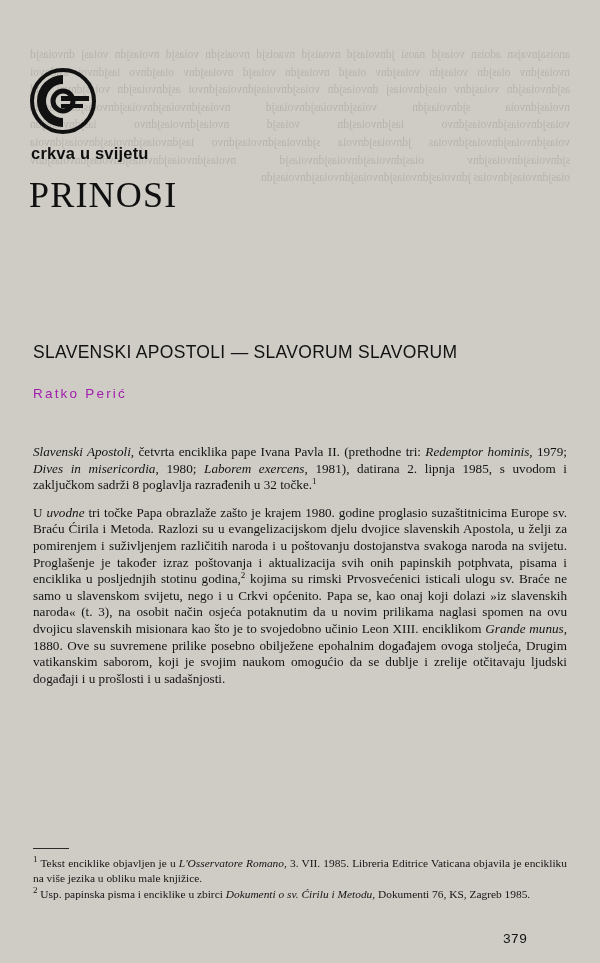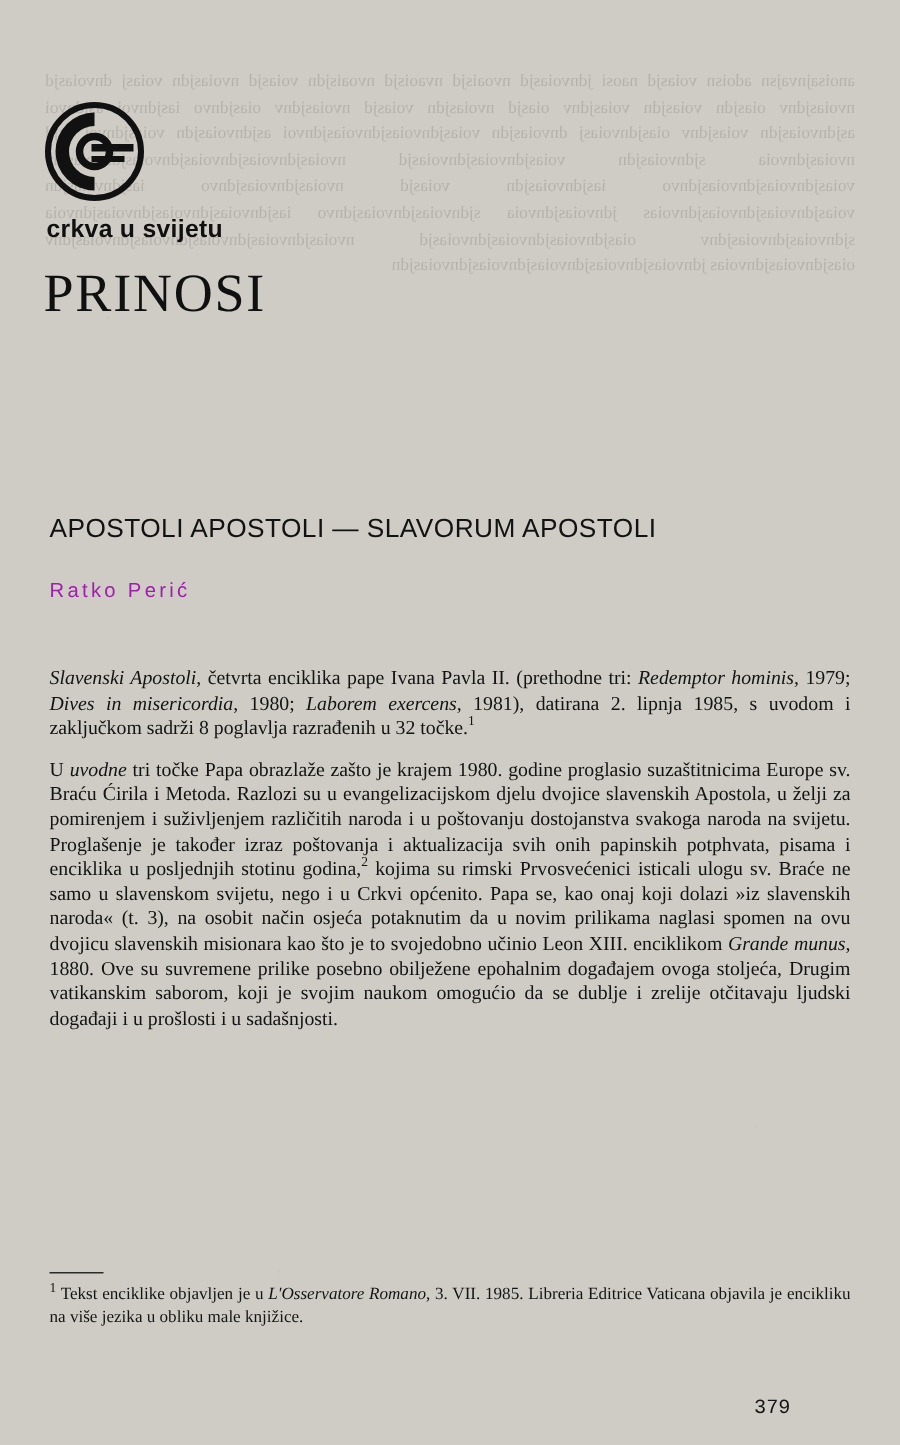--- a/index.html
+++ b/index.html
@@ -172,31 +172,32 @@
       <circle cx="33" cy="33" r="10" fill="none" stroke="#111" stroke-width="5"></circle>
       <rect x="31" y="28" width="28" height="5" fill="#111"></rect>
       <rect x="31" y="36" width="22" height="4" fill="#111"></rect>
     </svg>
   </div>
 
   <div class="masthead">crkva u svijetu</div>
 
   <div class="bigtitle">PRINOSI</div>
 
-  <div class="article-title">APOSTOLI APOSTOLI — SLAVORUM APOSTOLI</div>
+  <div class="article-title">SLAVENSKI APOSTOLI — SLAVORUM SLAVORUM</div>
 
   <div class="author">Ratko Perić</div>
 
   <div class="body-text">
     <p><em>Slavenski Apostoli</em>, četvrta enciklika pape Ivana Pavla II. (prethodne tri: <em>Redemptor hominis</em>, 1979; <em>Dives in misericordia</em>, 1980; <em>Laborem exercens</em>, 1981), datirana 2. lipnja 1985, s uvodom i zaključkom sadrži 8 poglavlja razrađenih u 32 točke.<sup>1</sup></p>
     <p>U <em>uvodne</em> tri točke Papa obrazlaže zašto je krajem 1980. godine proglasio suzaštitnicima Europe sv. Braću Ćirila i Metoda. Razlozi su u evangelizacijskom djelu dvojice slavenskih Apostola, u želji za pomirenjem i suživljenjem različitih naroda i u poštovanju dostojanstva svakoga naroda na svijetu. Proglašenje je također izraz poštovanja i aktualizacija svih onih papinskih potphvata, pisama i enciklika u posljednjih stotinu godina,<sup>2</sup> kojima su rimski Prvosvećenici isticali ulogu sv. Braće ne samo u slavenskom svijetu, nego i u Crkvi općenito. Papa se, kao onaj koji dolazi »iz slavenskih naroda« (t. 3), na osobit način osjeća potaknutim da u novim prilikama naglasi spomen na ovu dvojicu slavenskih misionara kao što je to svojedobno učinio Leon XIII. enciklikom <em>Grande munus</em>, 1880. Ove su suvremene prilike posebno obilježene epohalnim događajem ovoga stoljeća, Drugim vatikanskim saborom, koji je svojim naukom omogućio da se dublje i zrelije otčitavaju ljudski događaji i u prošlosti i u sadašnjosti.</p>
   </div>
 
   <div class="fn-rule"></div>
 
   <div class="footnotes">
     <p><sup>1</sup> Tekst enciklike objavljen je u <em>L'Osservatore Romano</em>, 3. VII. 1985. Libreria Editrice Vaticana objavila je encikliku na više jezika u obliku male knjižice.</p>
+    <p><sup>2</sup> Usp. papinska pisma i enciklike u zbirci <em>Dokumenti o sv. Ćirilu i Metodu</em>, Dokumenti 76, KS, Zagreb 1985.</p>
   </div>
 
   <div class="page-number">379</div>
 </div>
 
 <div class="noise"></div>
 
 </body></html>

